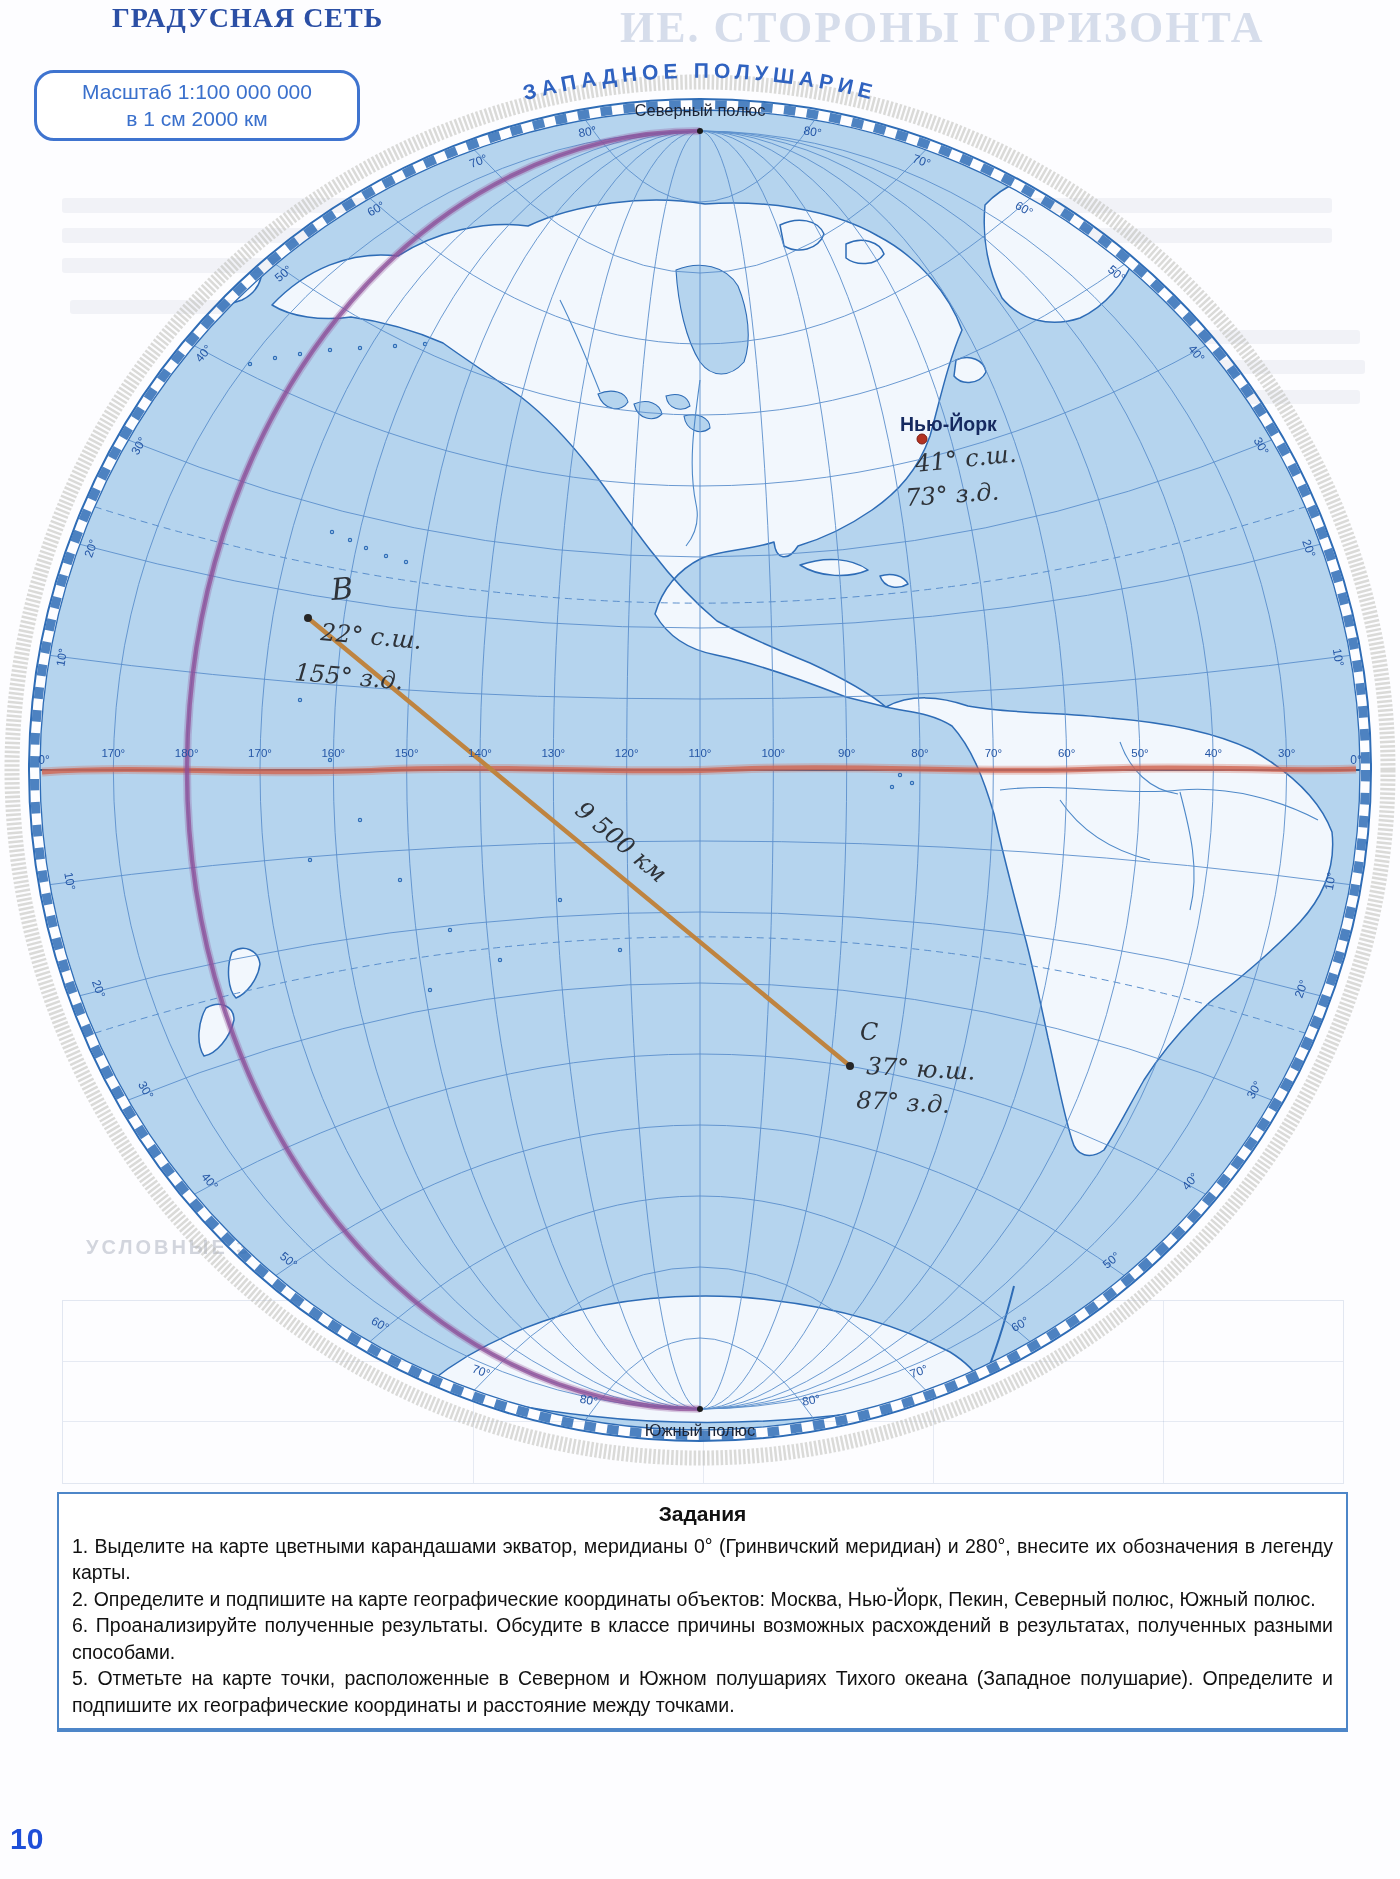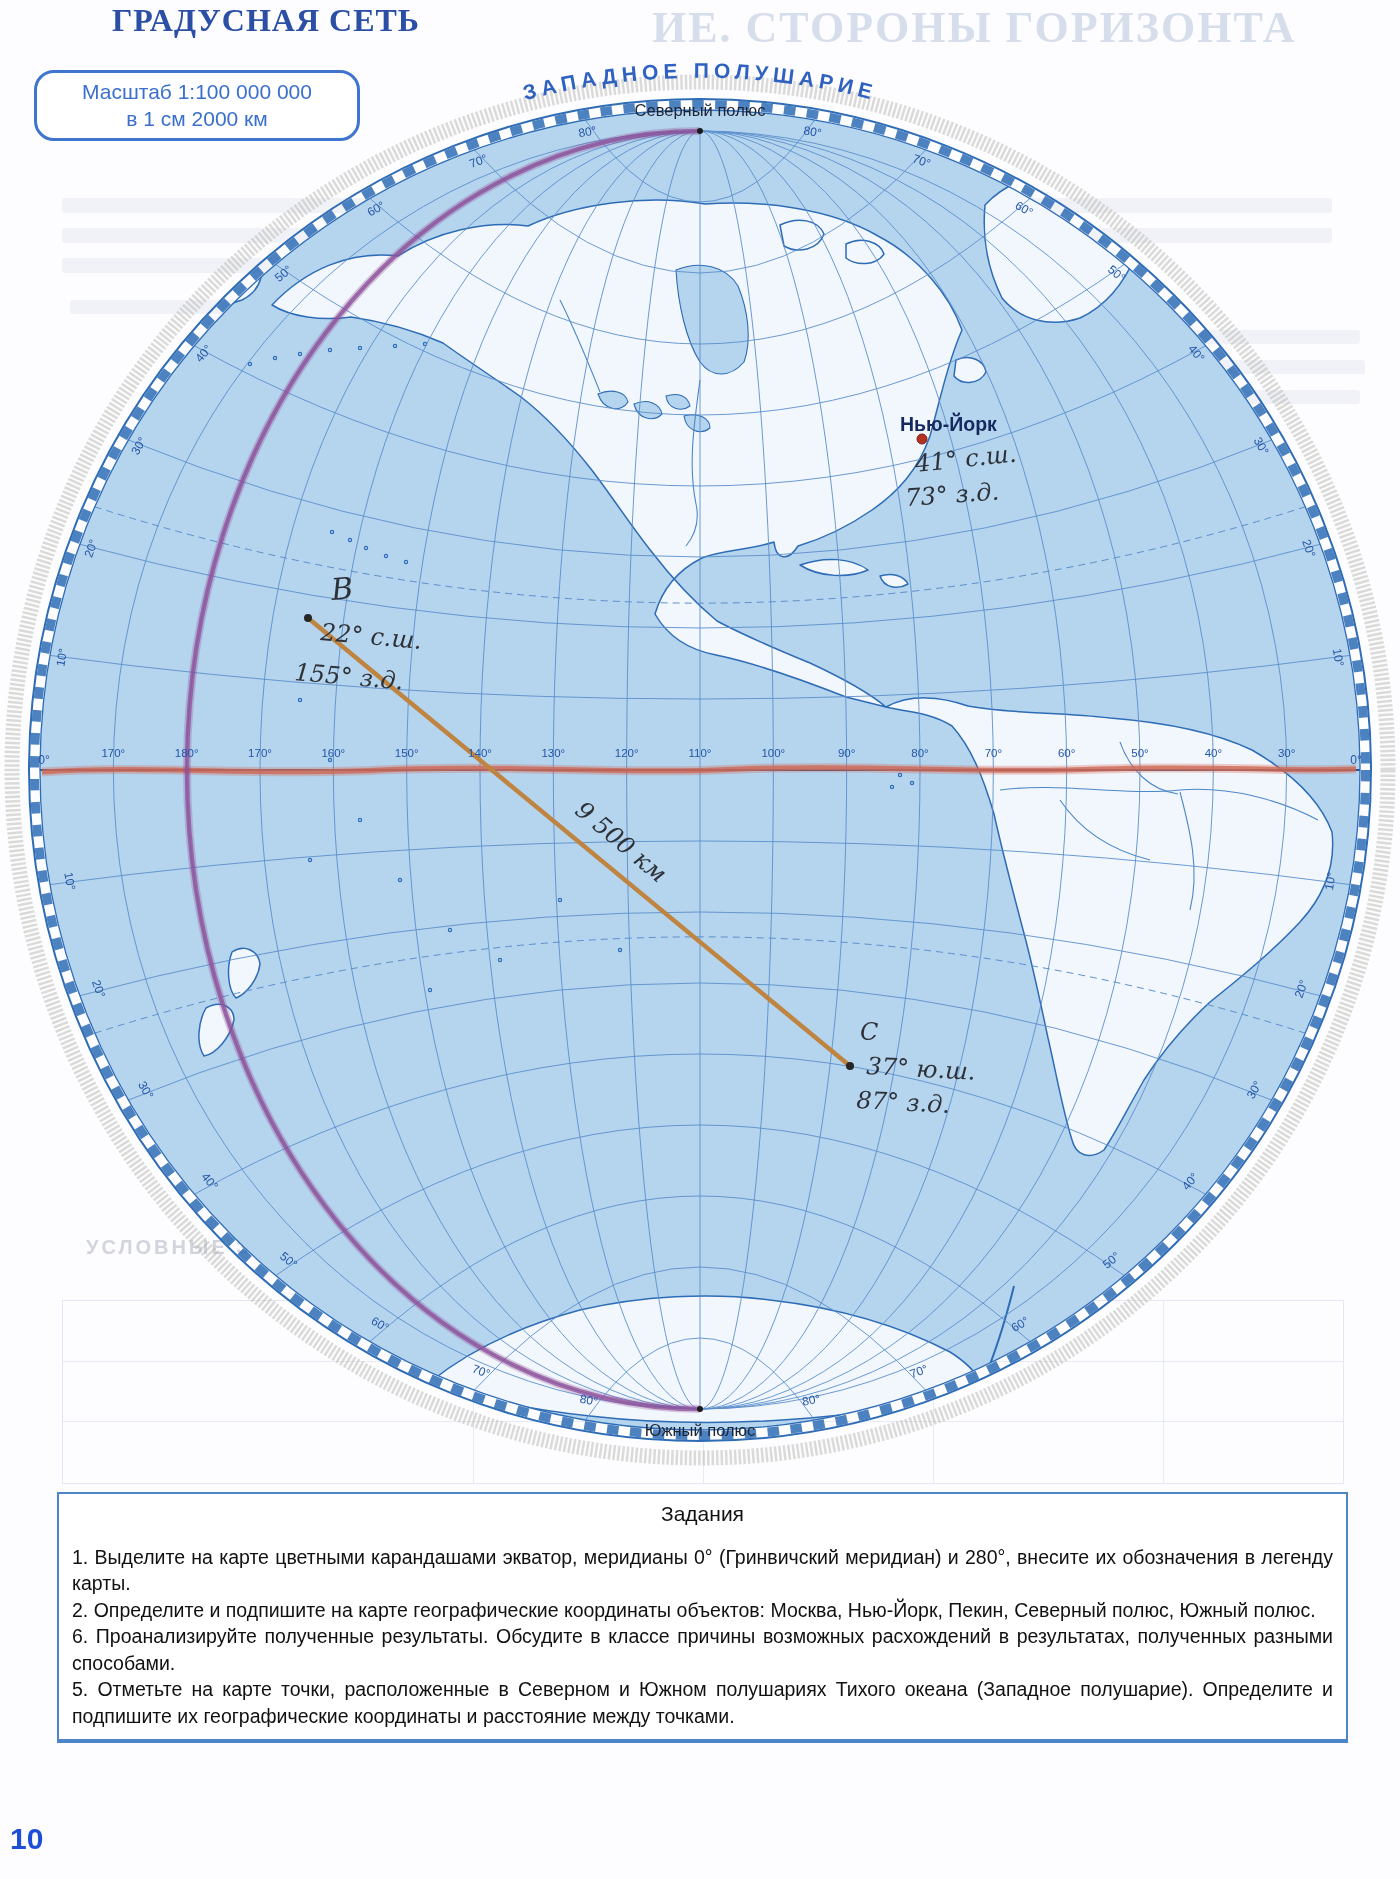--- a/index.html
+++ b/index.html
@@ -1,23 +1,23 @@
 <!DOCTYPE html>
 <html><head>
 <meta charset="utf-8">
 <style>
   html,body{margin:0;padding:0;background:#ffffff;}
   .page{position:relative;width:1400px;height:1879px;background:#fdfdff;overflow:hidden;
         font-family:"Liberation Sans",sans-serif;}
   
   .page-title{position:absolute;left:112px;top:2px;font-family:"Liberation Serif",serif;
-        font-weight:700;font-size:32px;letter-spacing:1px;color:#2b4fa5;white-space:nowrap;z-index:5;}
+        font-weight:700;font-size:28px;letter-spacing:1px;color:#2b4fa5;white-space:nowrap;z-index:5;}
   .ghost-title{position:absolute;left:620px;top:2px;font-family:"Liberation Serif",serif;
         font-weight:700;font-size:44px;letter-spacing:2px;color:rgba(125,148,190,0.30);
-        white-space:nowrap;z-index:1;margin-left:32px;}
+        white-space:nowrap;z-index:1;}
   
   .scale-box{position:absolute;left:34px;top:70px;width:300px;border:3px solid #3f74cf;
         border-radius:20px;padding:5px 10px;text-align:center;color:#3a70cc;font-size:21px;
         line-height:1.3;background:rgba(255,255,255,0.78);z-index:6;}
   
   .ghost-bar{position:absolute;background:rgba(140,152,172,0.10);border-radius:3px;z-index:0;}
   .ghost-label{position:absolute;left:86px;top:1236px;font-size:20px;font-weight:700;
         letter-spacing:3px;color:rgba(128,138,158,0.35);z-index:0;}
   .ghost-table{position:absolute;left:62px;top:1300px;width:1280px;height:182px;
         border:1px solid rgba(90,120,170,0.16);z-index:0;}
@@ -29,21 +29,21 @@
   .lbl-rim{font-size:12px;fill:#2456a6;}
   .pole-lbl{font-size:16.5px;fill:#1c2333;}
   .city-lbl{font-size:19.5px;font-weight:700;fill:#15295f;}
   .hemi-lbl{font-size:21px;font-weight:700;fill:#2f62c0;letter-spacing:5px;}
   .hand{font-family:"DejaVu Serif",serif;font-style:italic;font-size:24px;fill:#2e3238;}
   .hand-big{font-size:30px;}
   
   .tasks{position:absolute;left:57px;top:1492px;width:1261px;background:rgba(255,255,255,0.94);
         border:2px solid #4d86c8;border-bottom-width:4px;padding:4px 13px 10px;z-index:7;
         font-size:19.5px;color:#111;text-align:justify;line-height:1.36;}
-  .tasks-title{text-align:center;font-weight:400;font-size:21px;margin:2px 0 15px;}
+  .tasks-title{text-align:center;font-weight:700;font-size:21px;margin:2px 0 4px;}
   .tasks p{margin:0;}
   .page-number{position:absolute;left:10px;top:1822px;font-size:30px;font-weight:700;color:#1d4ed8;z-index:7;}
 </style>
 </head>
 <body>
 
 <div class="page">
 
   <div class="ghost-bar" style="left:62px;top:198px;width:1270px;height:15px;"></div>
   <div class="ghost-bar" style="left:62px;top:228px;width:1270px;height:15px;"></div>

